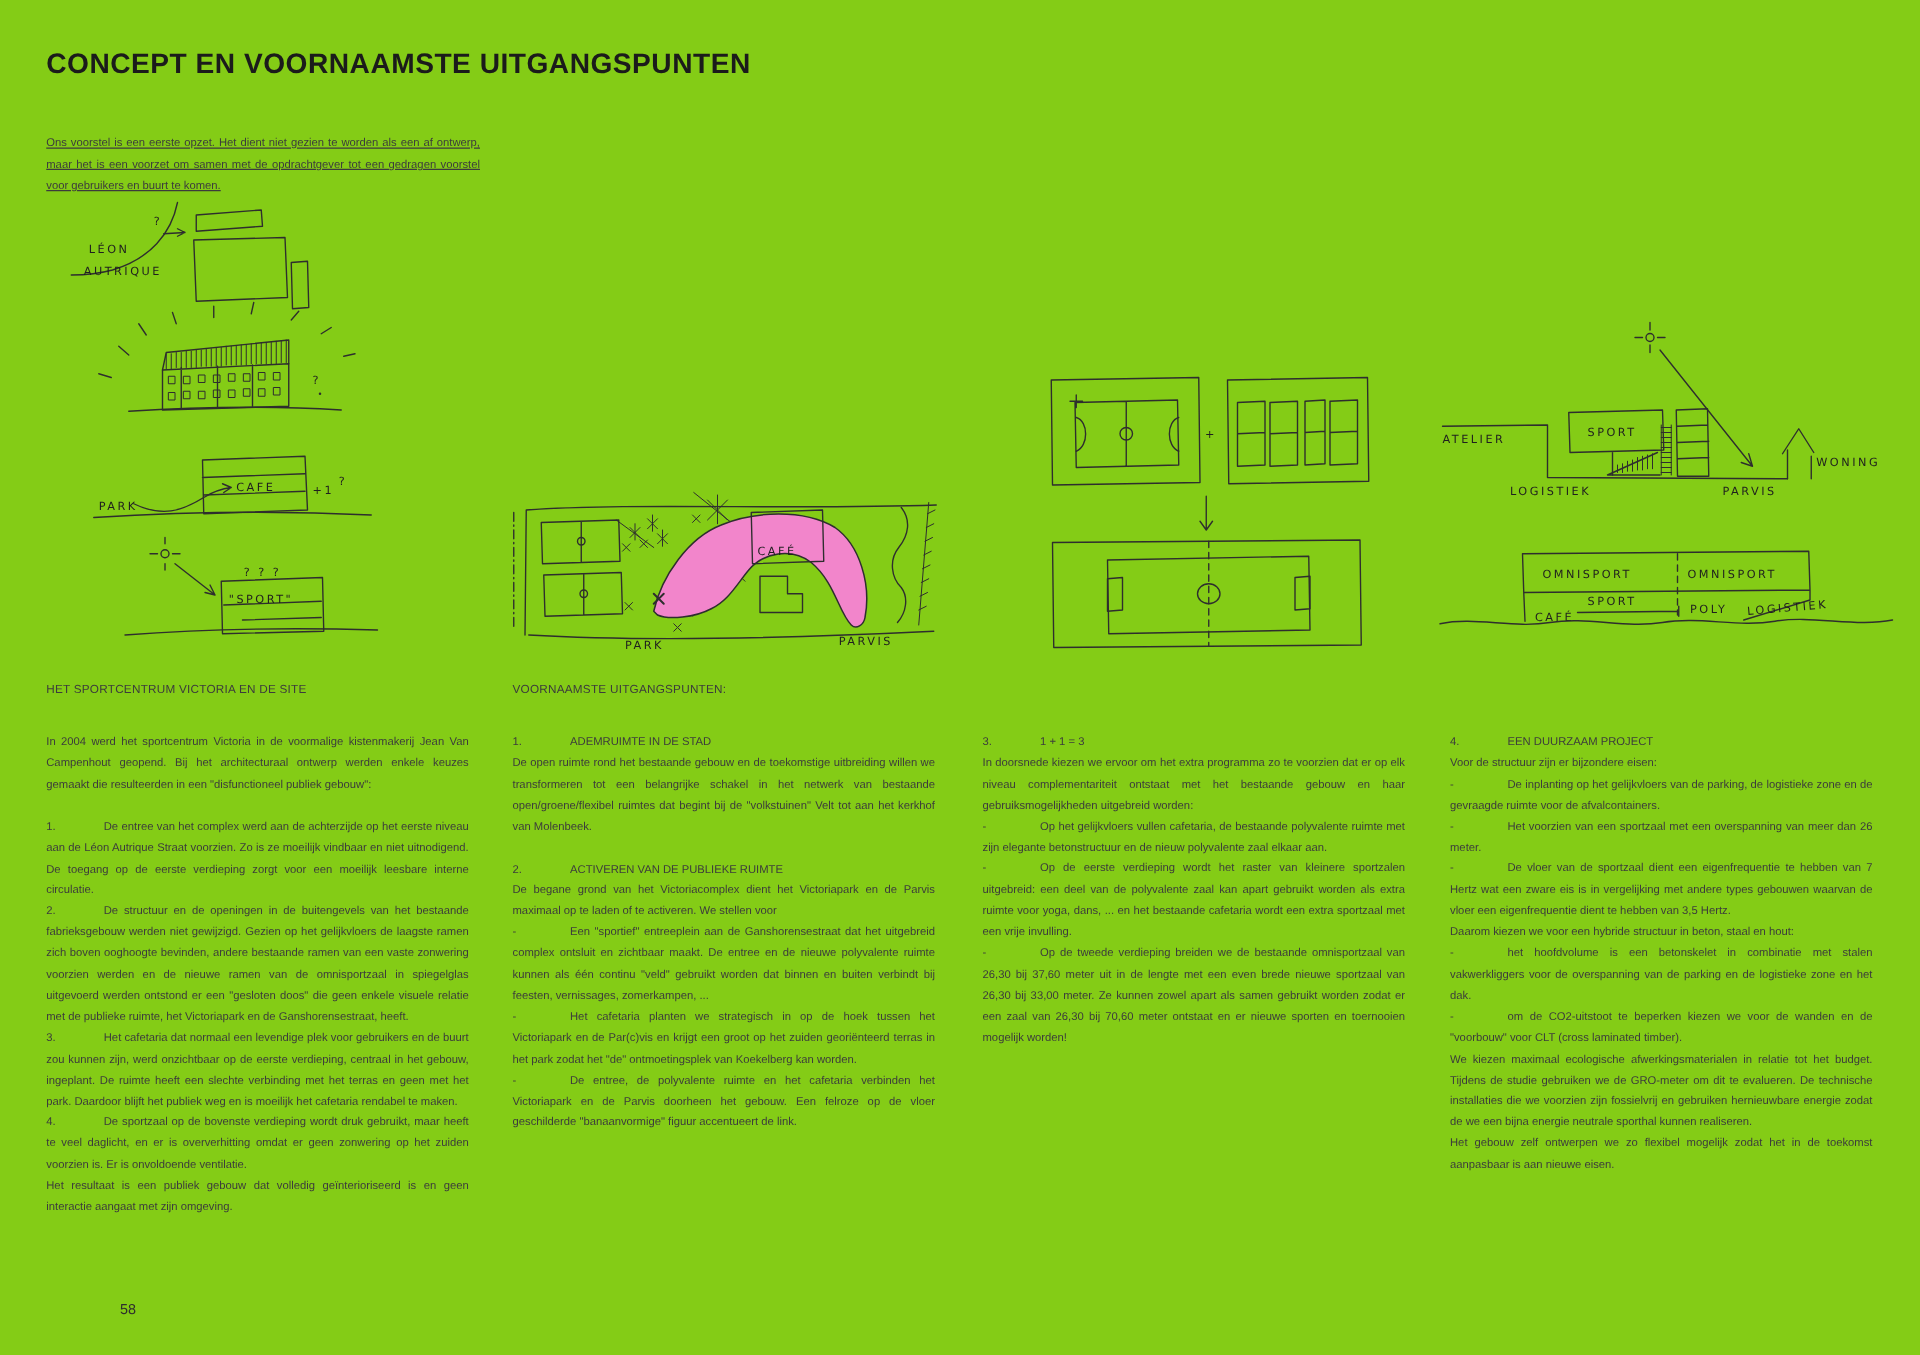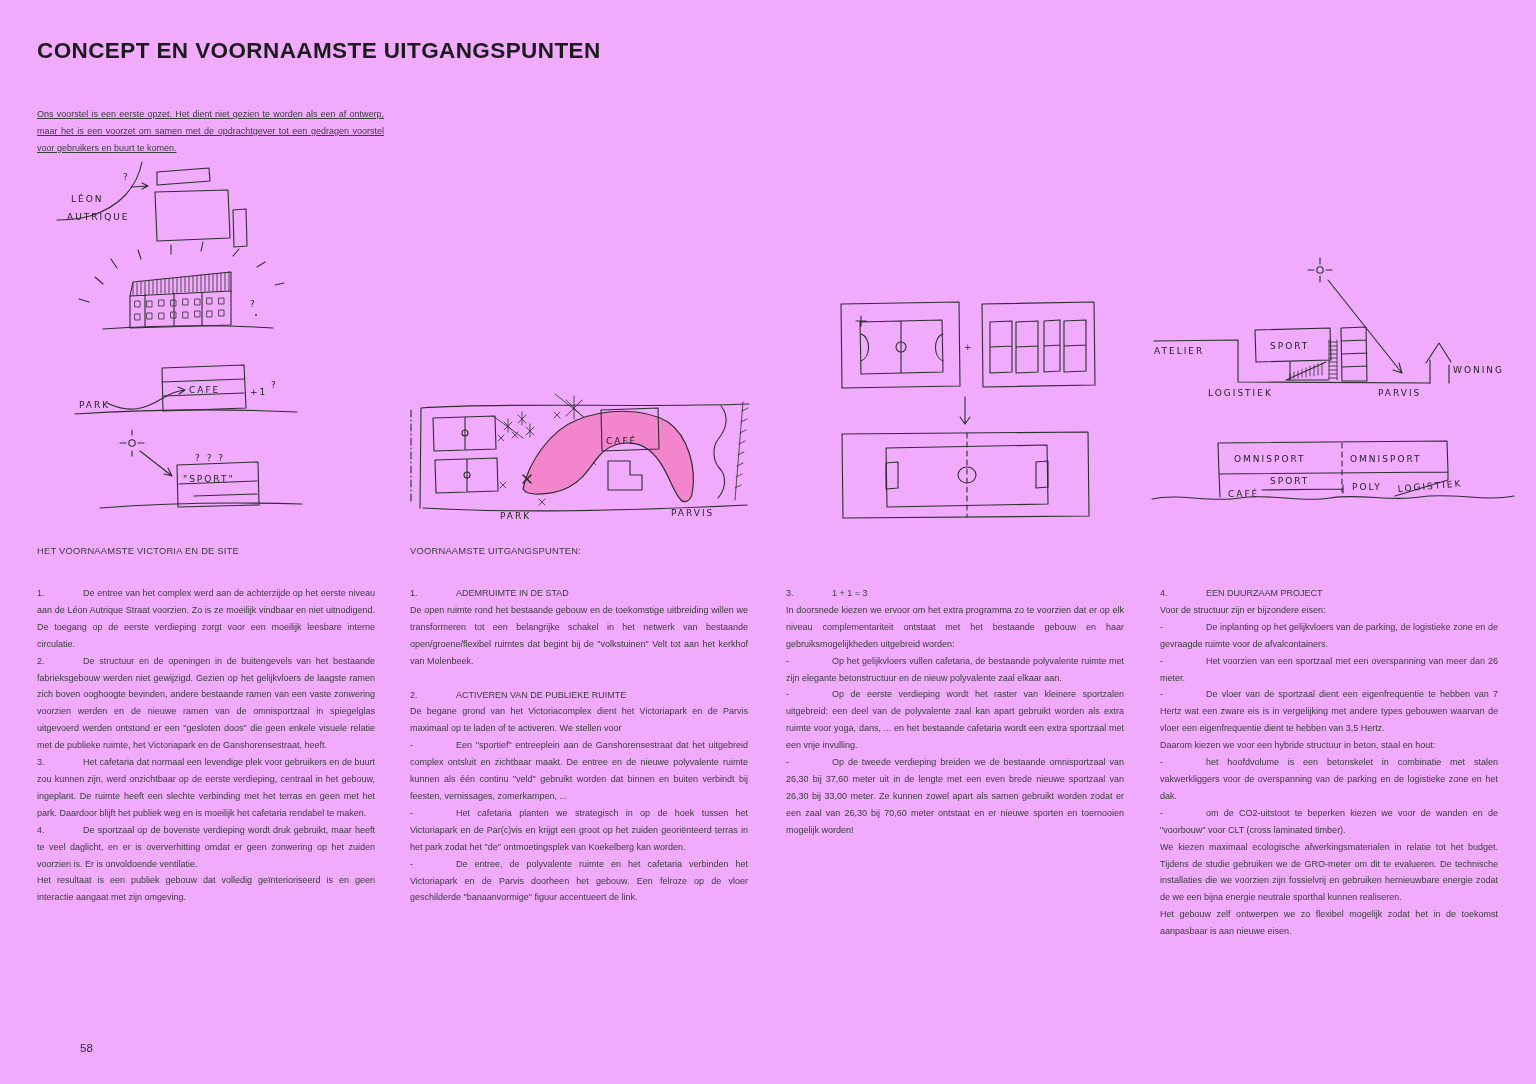--- a/index.html
+++ b/index.html
@@ -1,38 +1,38 @@
 <!DOCTYPE html>
 <html><head>
 <meta charset="utf-8">
 <style>
   html,body { margin:0; padding:0; }
   body {
     width:1536px; height:1084px; position:relative; background:#ffffff;
     font-family:"Liberation Sans", sans-serif; overflow:hidden;
   }
-  .page { position:absolute; inset:0; background:#f0abfc; }
+  .page { position:absolute; inset:0; background:#84cc16; }
   .title {
     position:absolute; left:37px; top:38px;
     font-size:22.5px; font-weight:700; letter-spacing:0.4px; color:#1b1b1b;
     white-space:nowrap;
   }
   .intro {
     position:absolute; left:37px; top:106px; width:347px;
     font-size:9px; line-height:16.9px; color:#3c3c3c; text-align:justify;text-decoration:underline;
   }
   .col { position:absolute; top:543px; width:338px; }
   .col-heading {
     font-size:9.4px; line-height:16px; height:16px; margin-bottom:26px;
     letter-spacing:0.2px; color:#3c3c3c; white-space:nowrap;
   }
   .para { margin:0; font-size:9px; line-height:16.9px; color:#3c3c3c; text-align:justify; }
   .para.gap { margin-top:17px; }
   .marker { display:inline-block; width:46px; }
-  .pagenum { position:absolute; left:36px; top:1042px; font-size:11.5px; color:#2e2e2e;padding-left:44px; }
+  .pagenum { position:absolute; left:52px; top:1042px; font-size:11.5px; color:#2e2e2e;padding-left:44px; }
   svg.sketch { position:absolute; overflow:visible; }
   .sk  { fill:none; stroke:#2e2e2e; stroke-width:1.1; stroke-linecap:round; stroke-linejoin:round; }
   .skf { fill:none; stroke:#2e2e2e; stroke-width:0.8; stroke-linecap:round; }
   .skb { fill:none; stroke:#2e2e2e; stroke-width:1.6; stroke-linecap:round; }
   .banana-shape { stroke:#2e2e2e; stroke-width:1.2; stroke-linejoin:round; }
   .dash { stroke-dasharray:5 4; }
   .dashdot { stroke-dasharray:7 3 1 3; }
   .hw { font-family:"DejaVu Sans", sans-serif; fill:#1f1f1f; letter-spacing:2px; font-size:9px; }
 </style>
 </head>
@@ -146,22 +146,23 @@
       <text class="hw" x="120" y="244" font-size="8" letter-spacing="4">SPORT</text>
       <path class="sk" d="M112,250 L193,249 M193,245 L193,253"></path>
       <text class="hw" x="78" y="257" letter-spacing="4">CAFÉ</text>
       <text class="hw" x="202" y="250" letter-spacing="2">POLY</text>
       <text class="hw" x="248" y="252" font-size="8" letter-spacing="1.5" transform="rotate(-5 248 252)">LOGISTIEK</text>
       <path class="sk" d="M2,259 C30,253 60,263 90,258 C120,253 150,263 180,258 C210,253 240,262 270,257 C300,252 335,262 364,256"></path>
     </g>
   </svg>
 
   <div class="col" style="left:37px;">
-    <div class="col-heading">HET VOORNAAMSTE VICTORIA EN DE SITE</div>
-    <div>
+    <div class="col-heading">HET SPORTCENTRUM VICTORIA EN DE SITE</div>
+    <div>
+        <p class="para"><span>In 2004 werd het sportcentrum Victoria in de voormalige kistenmakerij Jean Van Campenhout geopend. Bij het architecturaal ontwerp werden enkele keuzes gemaakt die resulteerden in een "disfunctioneel publiek gebouw":</span></p>
         <p class="para gap"><span class="marker">1.</span><span>De entree van het complex werd aan de achterzijde op het eerste niveau aan de Léon Autrique Straat voorzien. Zo is ze moeilijk vindbaar en niet uitnodigend. De toegang op de eerste verdieping zorgt voor een moeilijk leesbare interne circulatie.</span></p>
         <p class="para"><span class="marker">2.</span><span>De structuur en de openingen in de buitengevels van het bestaande fabrieksgebouw werden niet gewijzigd. Gezien op het gelijkvloers de laagste ramen zich boven ooghoogte bevinden, andere bestaande ramen van een vaste zonwering voorzien werden en de nieuwe ramen van de omnisportzaal in spiegelglas uitgevoerd werden ontstond er een "gesloten doos" die geen enkele visuele relatie met de publieke ruimte, het Victoriapark en de Ganshorensestraat, heeft.</span></p>
         <p class="para"><span class="marker">3.</span><span>Het cafetaria dat normaal een levendige plek voor gebruikers en de buurt zou kunnen zijn, werd onzichtbaar op de eerste verdieping, centraal in het gebouw, ingeplant. De ruimte heeft een slechte verbinding met het terras en geen met het park. Daardoor blijft het publiek weg en is moeilijk het cafetaria rendabel te maken.</span></p>
         <p class="para"><span class="marker">4.</span><span>De sportzaal op de bovenste verdieping wordt druk gebruikt, maar heeft te veel daglicht, en er is oververhitting omdat er geen zonwering op het zuiden voorzien is. Er is onvoldoende ventilatie.</span></p>
         <p class="para"><span>Het resultaat is een publiek gebouw dat volledig geïnterioriseerd is en geen interactie aangaat met zijn omgeving.</span></p>
       </div>
   </div>
 
   <div class="col" style="left:410px;">
     <div class="col-heading">VOORNAAMSTE UITGANGSPUNTEN:</div>

